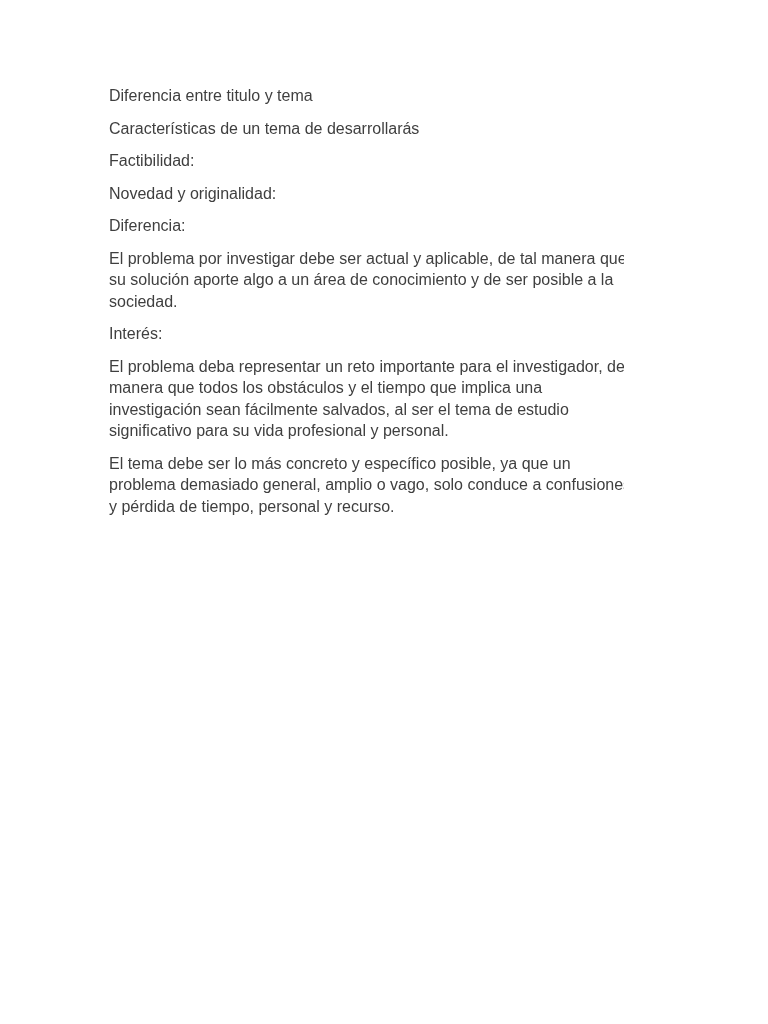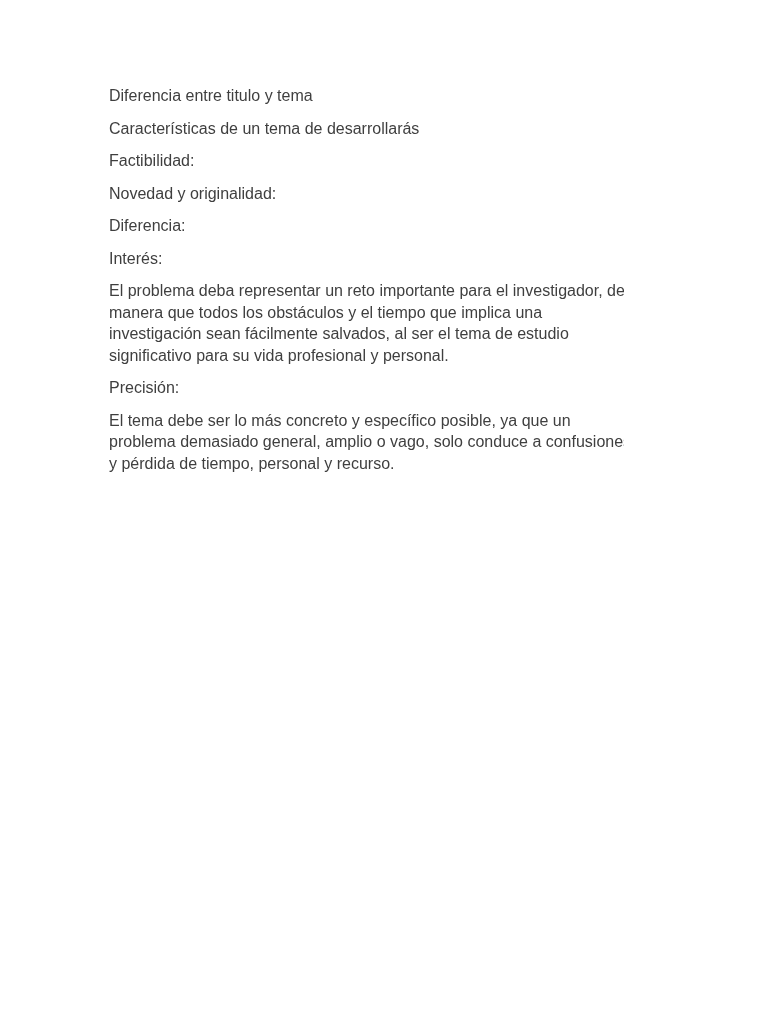--- a/index.html
+++ b/index.html
@@ -33,23 +33,25 @@
 </head>
 <body>
 
 <div class="page">
   <div class="doc-content">
     <p>Diferencia entre titulo y tema</p>
     <p>Características de un tema de desarrollarás</p>
     <p>Factibilidad:</p>
     <p>Novedad y originalidad:</p>
     <p>Diferencia:</p>
+    <p>El problema por investigar debe ser actual y aplicable, de tal manera que
+su solución aporte algo a un área de conocimiento y de ser posible a la
+sociedad.</p>
     <p>Interés:</p>
     <p>El problema deba representar un reto importante para el investigador, de
 manera que todos los obstáculos y el tiempo que implica una
 investigación sean fácilmente salvados, al ser el tema de estudio
 significativo para su vida profesional y personal.</p>
-    <p>Precisión:</p>
     <p>El tema debe ser lo más concreto y específico posible, ya que un
 problema demasiado general, amplio o vago, solo conduce a confusiones
 y pérdida de tiempo, personal y recurso.</p>
   </div>
 </div>
 
 </body></html>

